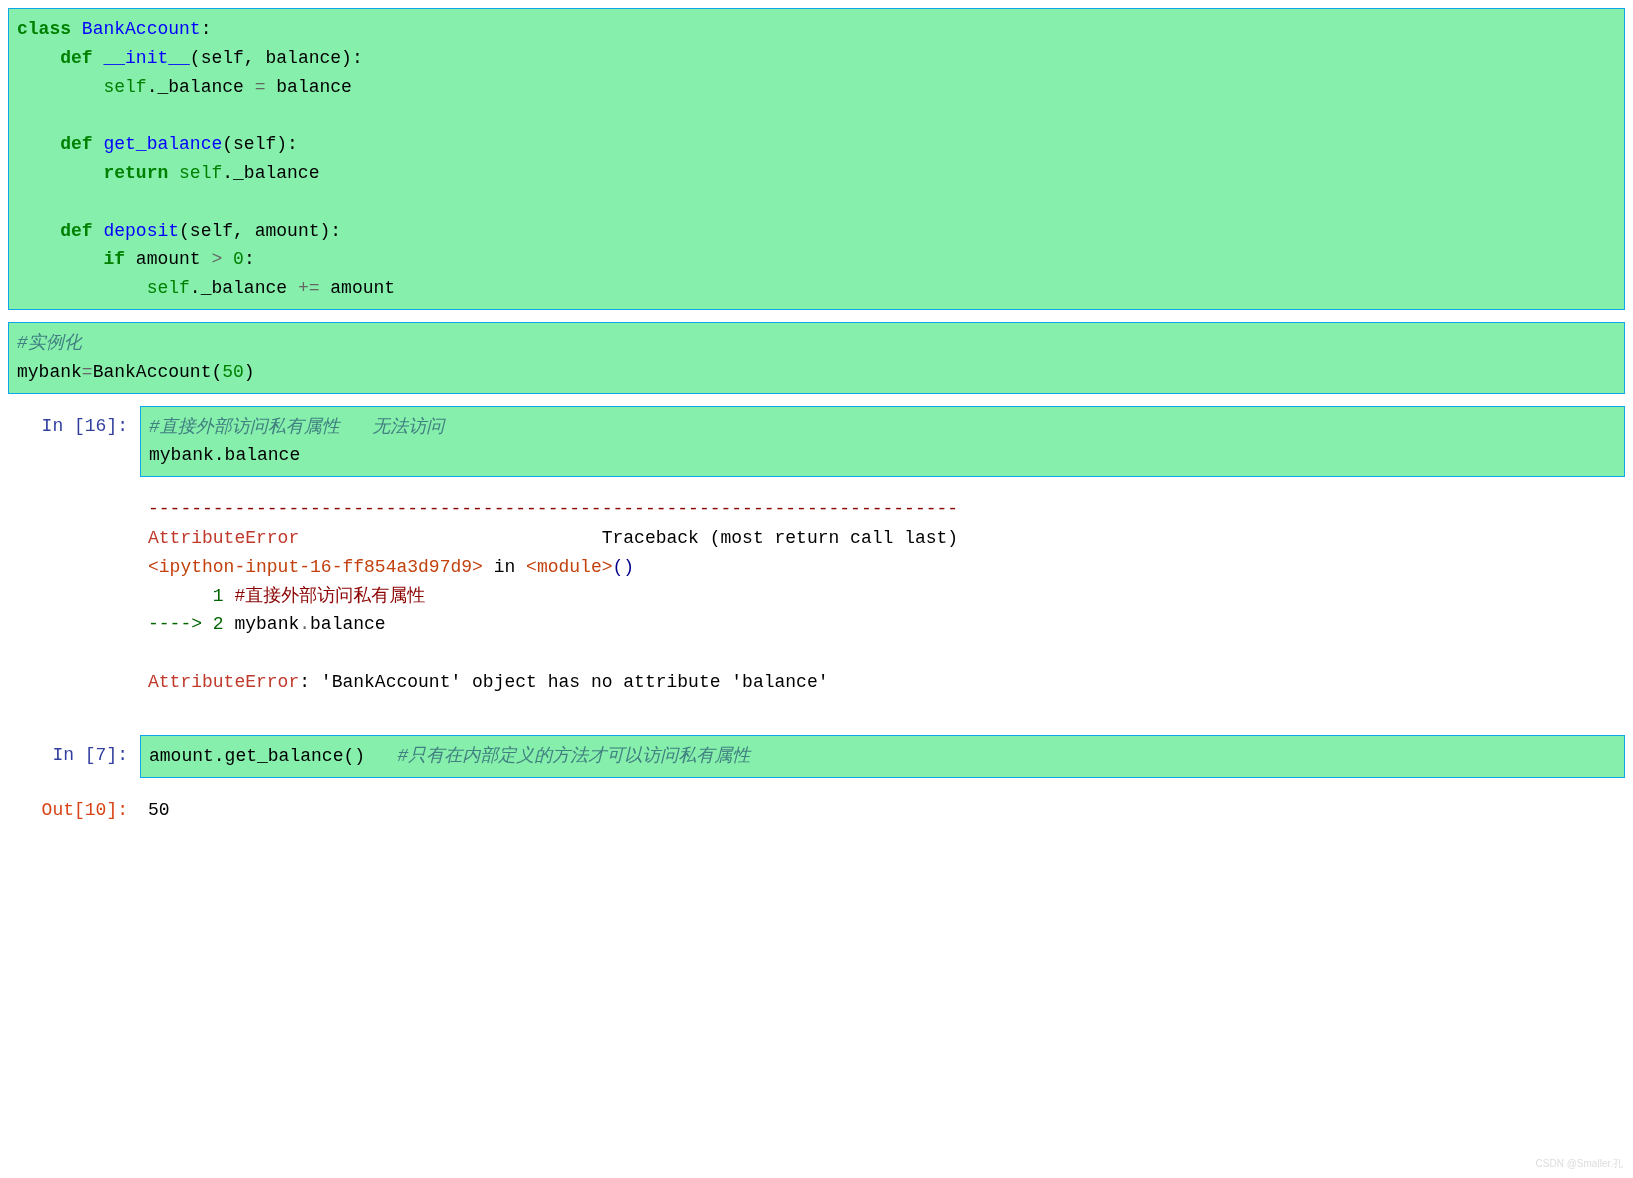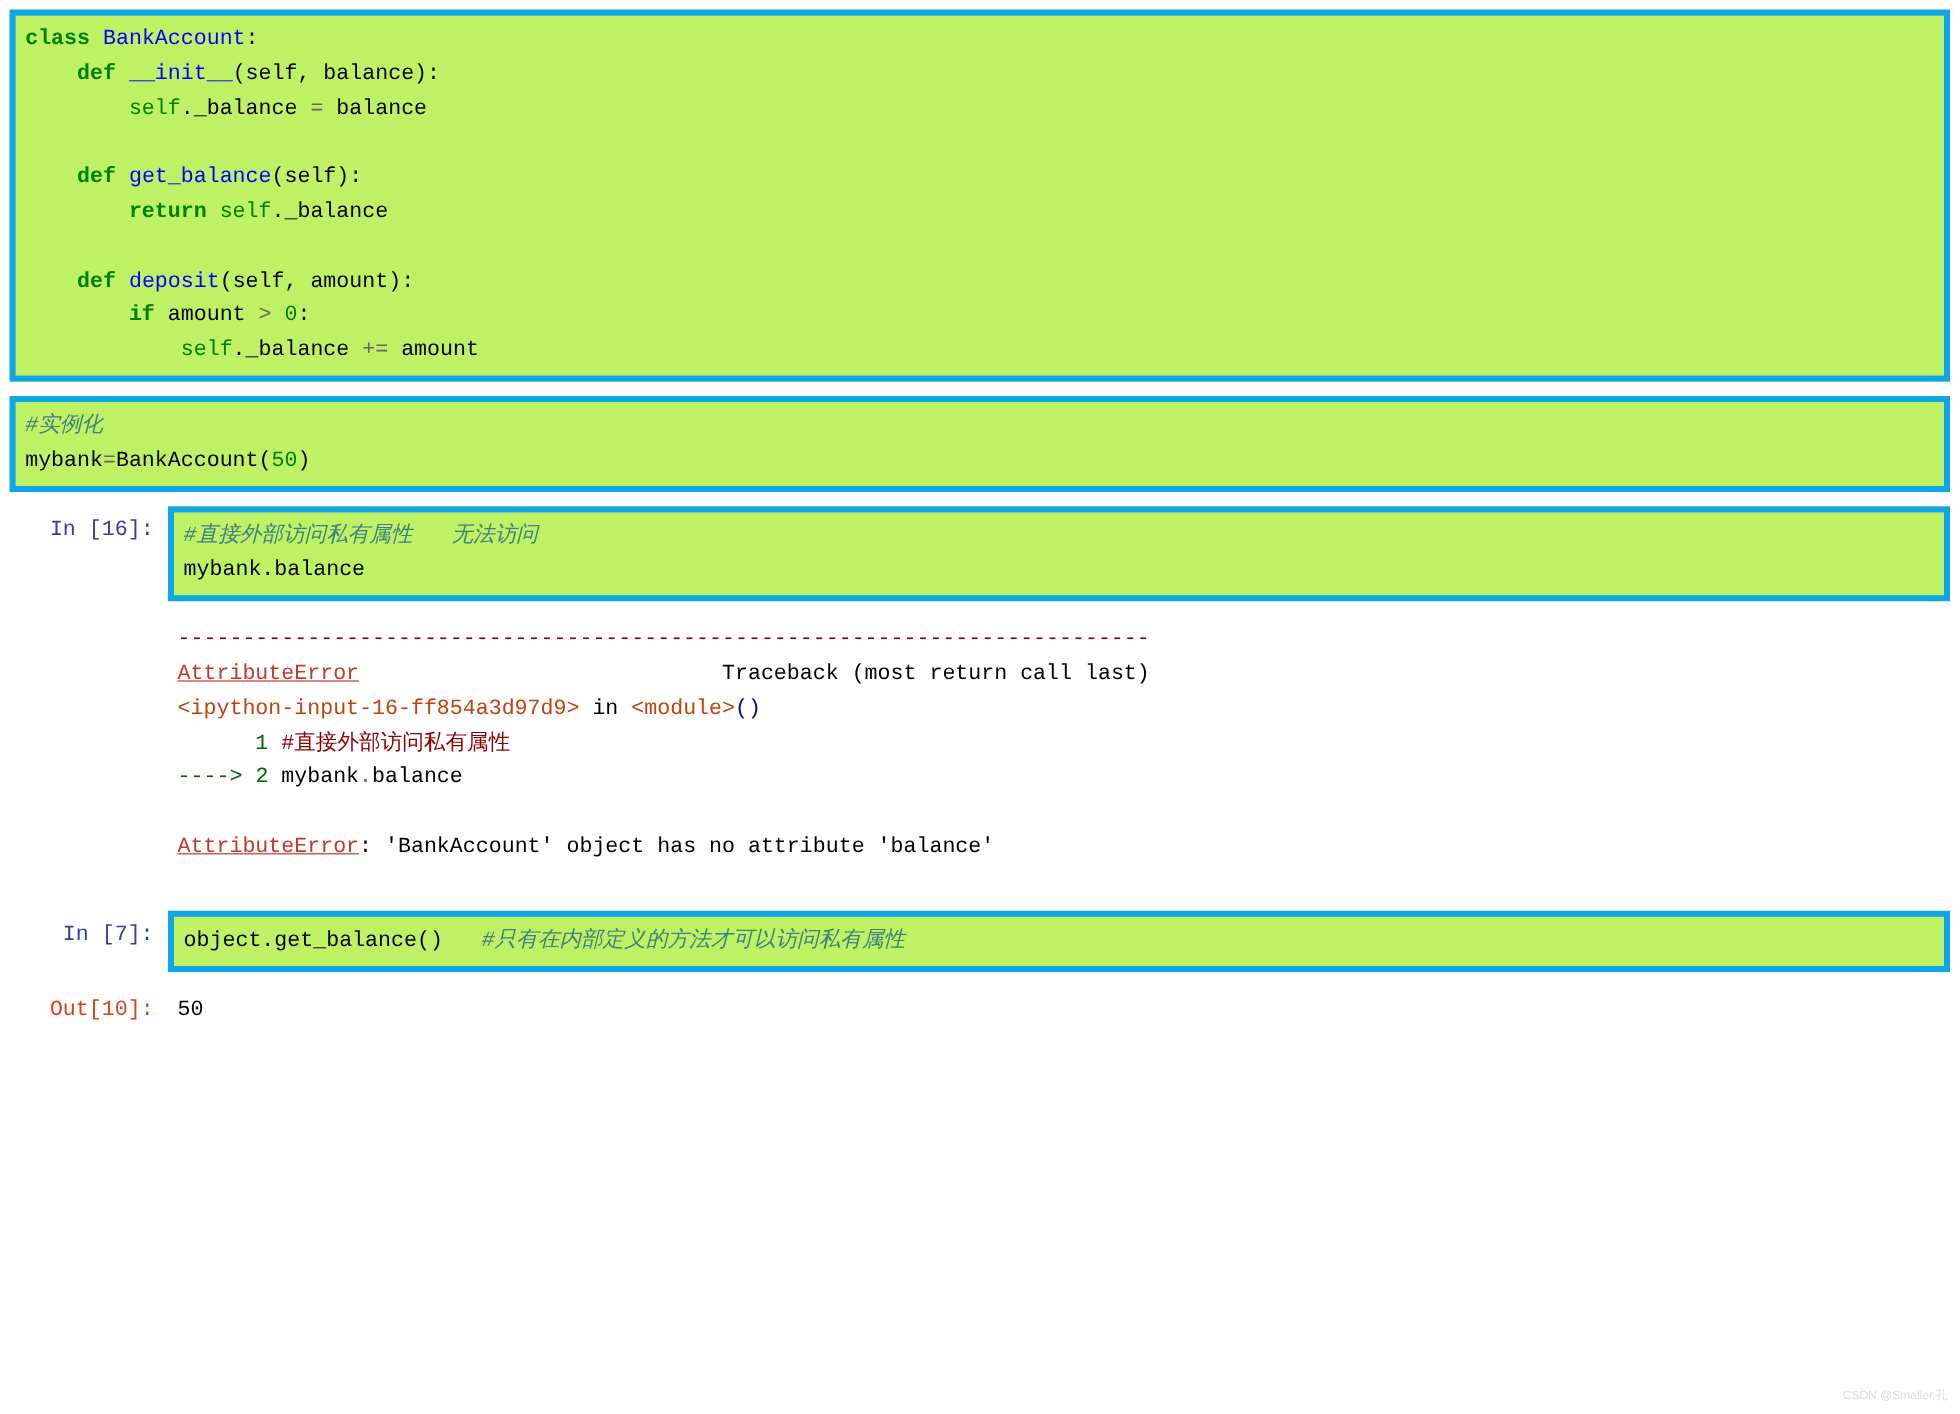--- a/index.html
+++ b/index.html
@@ -21,22 +21,22 @@
     flex: 0 0 132px;
     text-align: right;
     padding-right: 12px;
     padding-top: 6px;
     font-family: "Courier New", Consolas, monospace;
   }
   .prompt-in { color: #303F9F; }
   .prompt-out { color: #D84315; }
   .input-area {
     flex: 1;
-    background: #bef264;
-    border: 5px solid #0ea5e9;
+    background: #86efac;
+    border: 1px solid #0ea5e9;
     padding: 6px 8px;
     font-family: "Courier New", Consolas, monospace;
     white-space: pre;
     overflow-x: auto;
   }
   .output-area {
     flex: 1;
     padding: 6px 8px;
     font-family: "Courier New", Consolas, monospace;
     white-space: pre;
@@ -47,21 +47,21 @@
   .kw-return { color: #008000; font-weight: bold; }
   .kw-if { color: #008000; font-weight: bold; }
   .classname { color: #0000ff; }
   .funcname { color: #0000ff; }
   .self { color: #008000; }
   .op { color: #666666; }
   .num { color: #008000; }
   .comment { color: #408080; font-style: italic; }
   .plain { color: #000; }
 
-  .err-red { color: #c0392b; text-decoration: underline; }
+  .err-red { color: #c0392b; }
   .err-darkred { color: #8b0000; }
   .err-teal { color: #c2410c; }
   .err-green { color: #006400; }
   .err-blue { color: #00008b; }
 
   .watermark {
     position: fixed;
     bottom: 6px;
     right: 10px;
     font-size: 10px;
@@ -105,21 +105,21 @@
 <span class="err-green">      1 </span><span class="err-darkred">#直接外部访问私有属性</span>
 <span class="err-green">----&gt; </span><span class="err-green">2 </span><span class="plain">mybank</span><span class="op">.</span><span class="plain">balance</span>
 
 <span class="err-red">AttributeError</span><span class="plain">: 'BankAccount' object has no attribute 'balance'</span></div>
 </div>
 
 <div style="height:20px"></div>
 
 <div class="cell">
   <div class="prompt prompt-in">In  [7]:</div>
-  <div class="input-area"><span class="plain">object.get_balance()   </span><span class="comment">#只有在内部定义的方法才可以访问私有属性</span></div>
+  <div class="input-area"><span class="plain">amount.get_balance()   </span><span class="comment">#只有在内部定义的方法才可以访问私有属性</span></div>
 </div>
 
 <div class="cell">
   <div class="prompt prompt-out">Out[10]:</div>
   <div class="output-area">50</div>
 </div>
 
 <div class="watermark">CSDN @Smaller.孔</div>
 
 </body></html>

